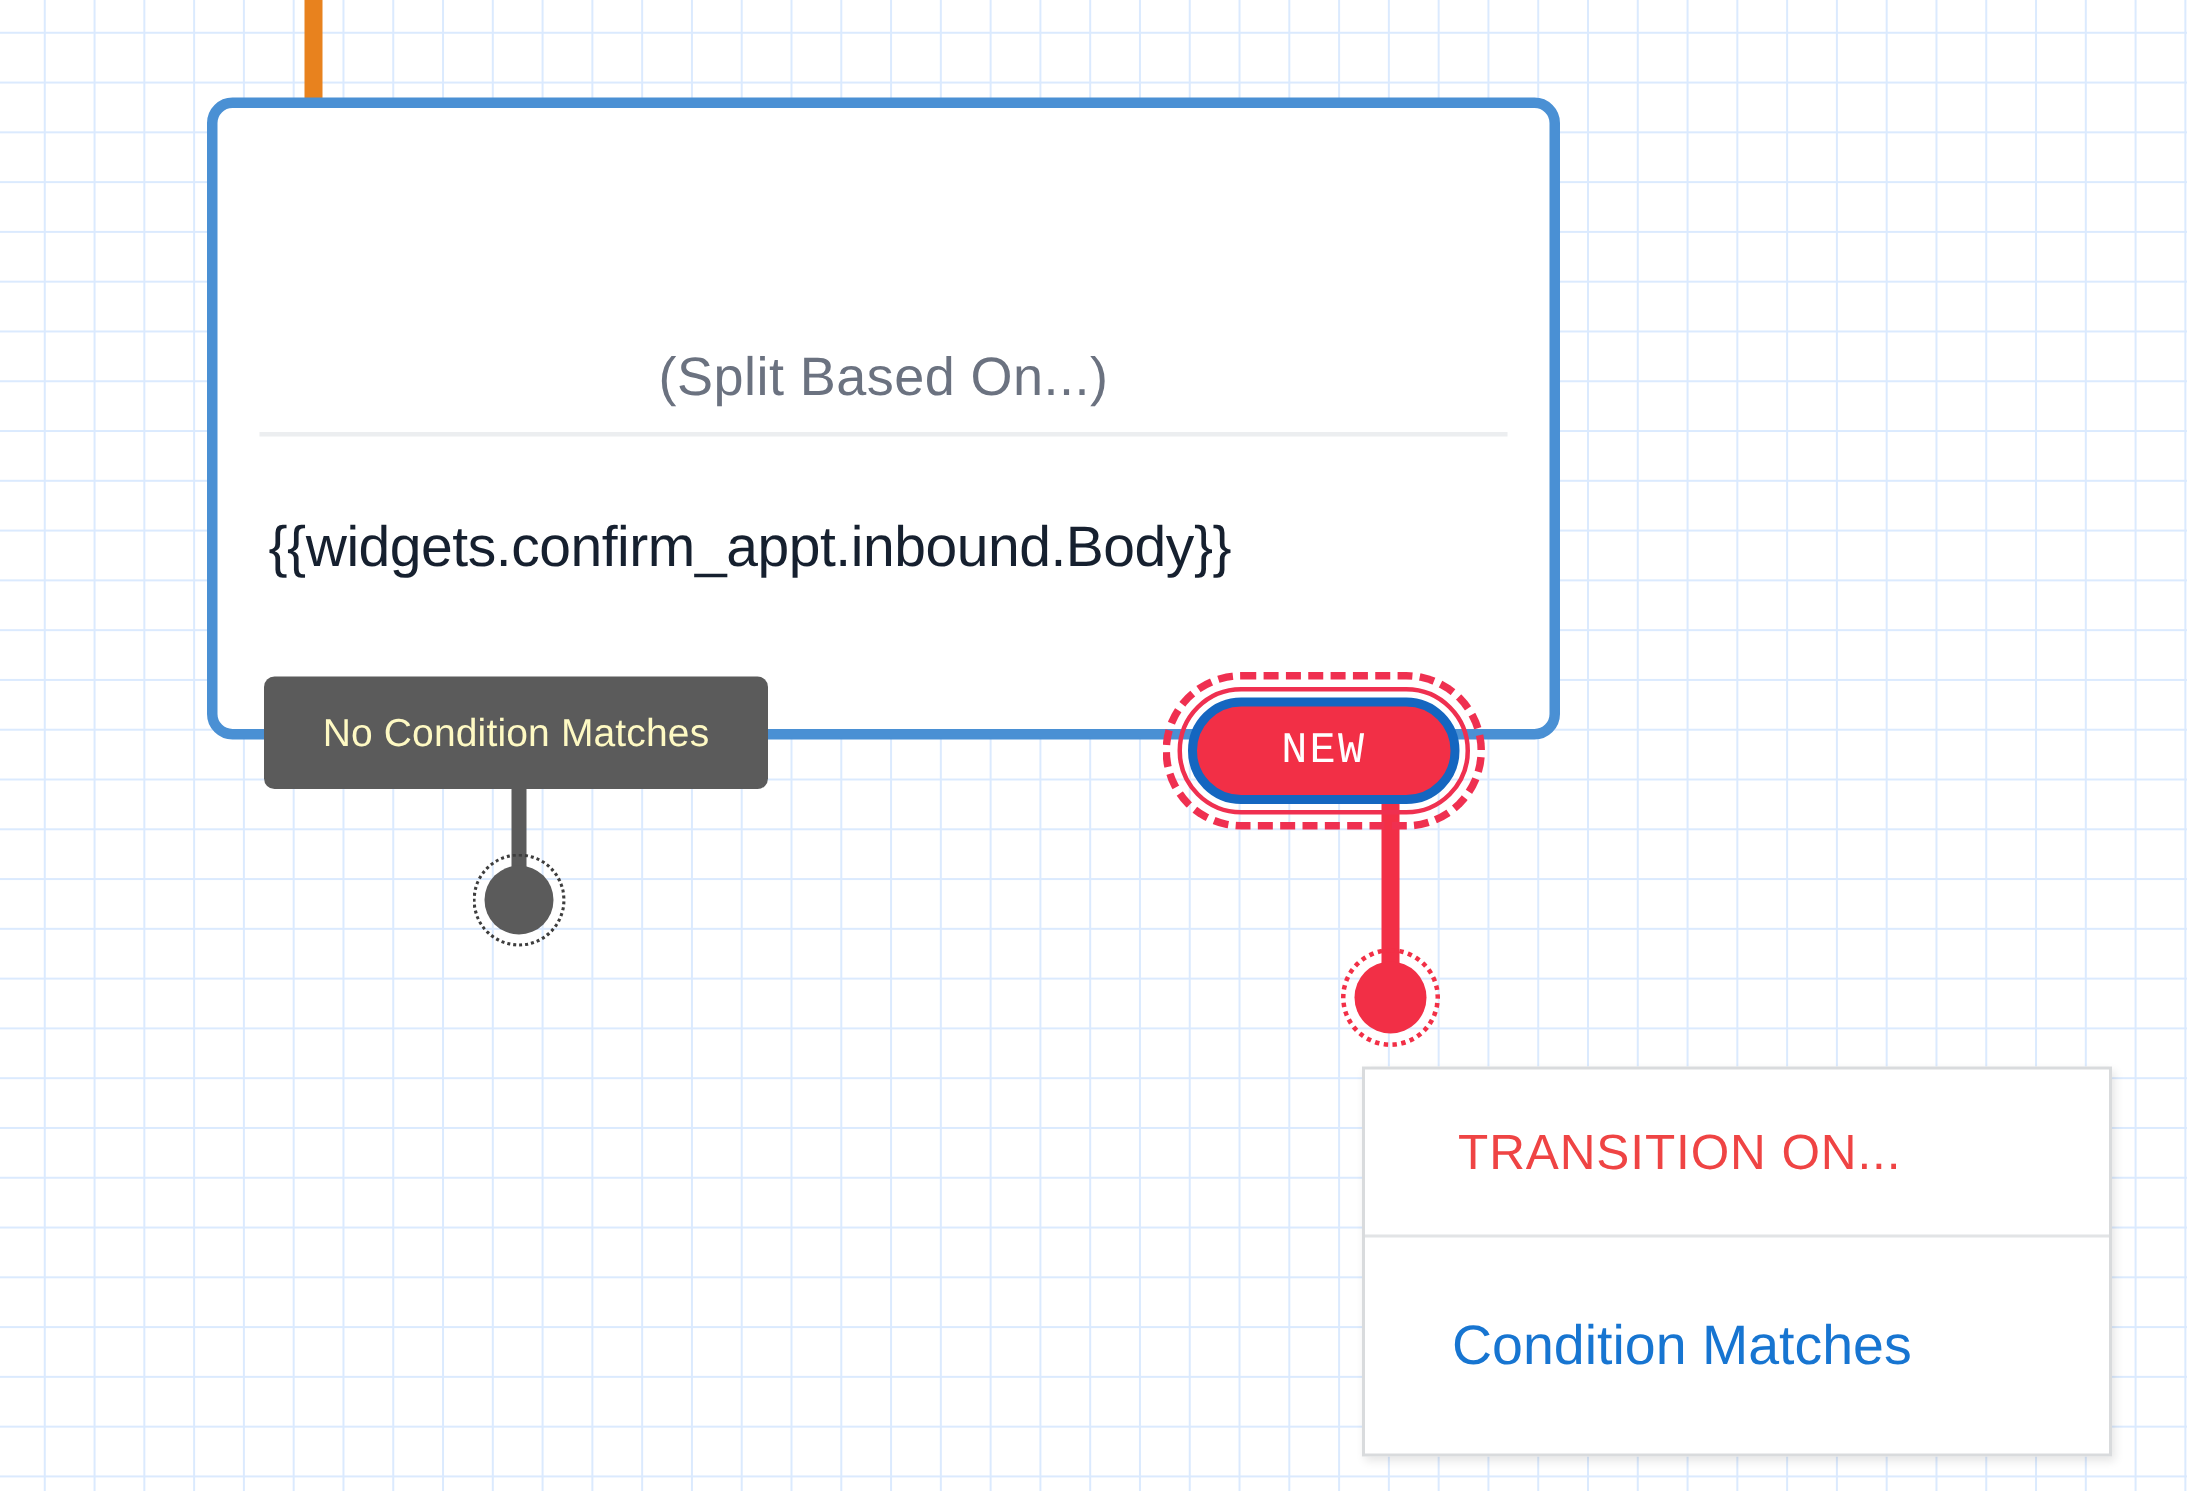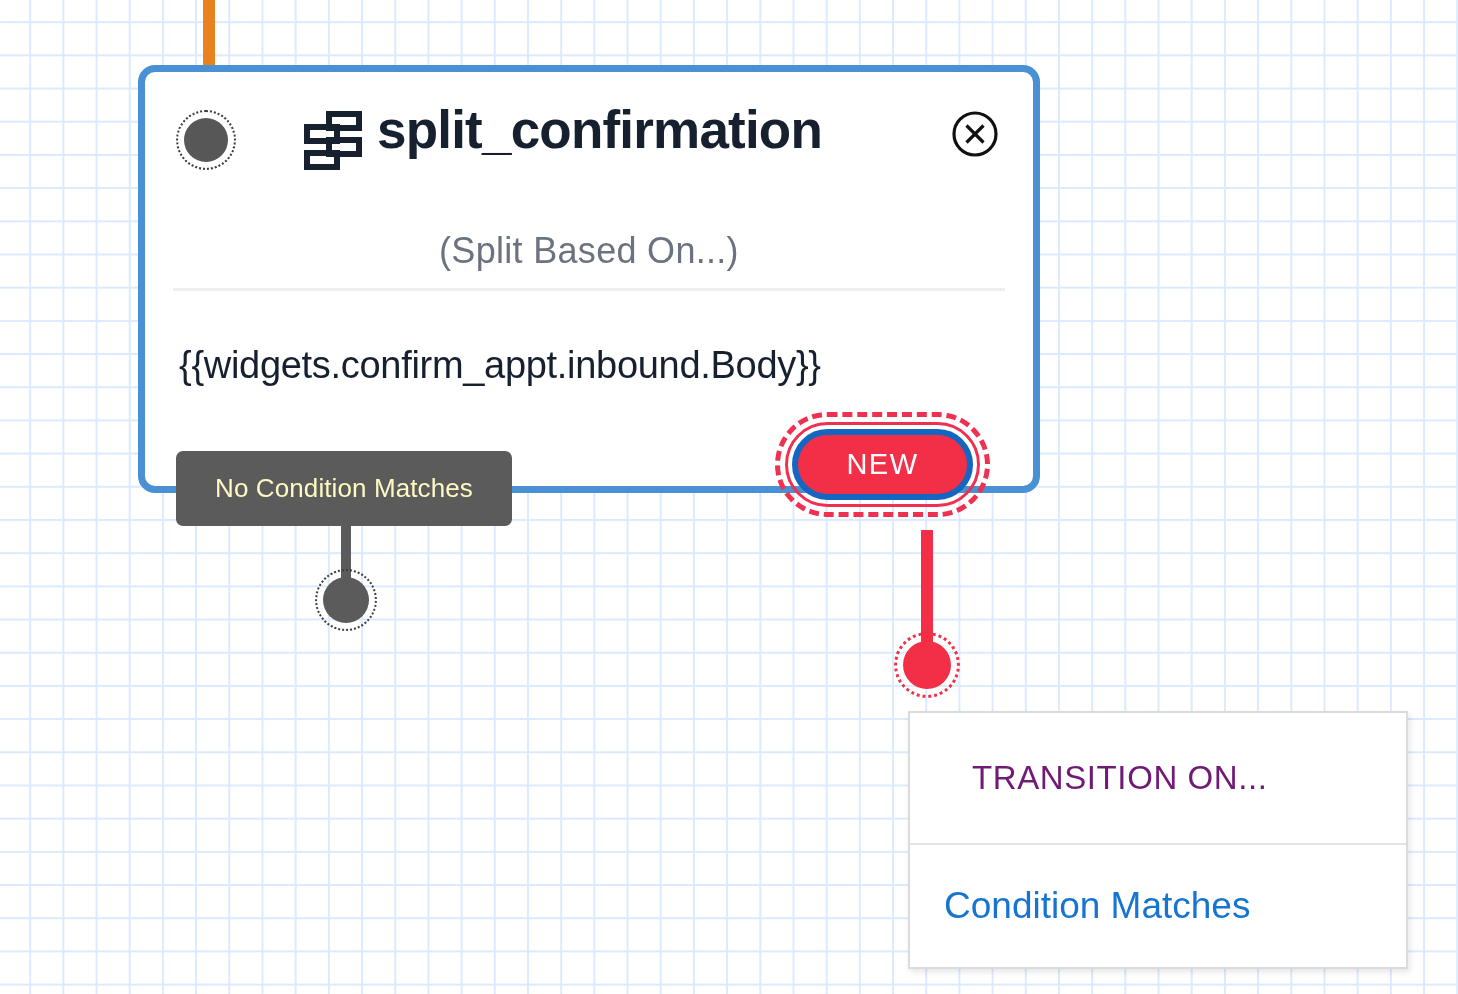--- a/index.html
+++ b/index.html
@@ -193,24 +193,25 @@
     right: -8px;
     bottom: -8px;
     border: 2.5px dotted #3d3d3d;
     border-radius: 50%;
   }
 
   
   .new-wrap {
     position: absolute;
     left: 775px;
-    top: 412px;
+    top: 448px;
     width: 215px;
     height: 105px;
     z-index: 9;
+    font-family: Liberation Mono, monospace;
   }
   .new-dash {
     position: absolute;
     left: 0;
     top: 0;
     width: 215px;
     height: 105px;
     border: 5px dashed #ef3050;
     border-radius: 55px;
     box-sizing: border-box;
@@ -279,79 +280,55 @@
     position: absolute;
     left: 908px;
     top: 711px;
     width: 496px;
     background: #ffffff;
     border: 2px solid #d9dbdd;
     box-shadow: 2px 3px 6px rgba(0,0,0,0.10);
     z-index: 12;
   }
   .menu-header {
-    height: 130px;
+    height: 110px;
     display: flex;
     align-items: center;
     padding-left: 62px;
     font-size: 33px;
-    color: #701a75;
+    color: #ef4444;
     letter-spacing: 0.6px;
     box-sizing: border-box;
   }
   .menu-sep {
     height: 2px;
     background: #e2e4e6;
   }
   .menu-item {
-    height: 122px;
+    height: 144px;
     display: flex;
     align-items: center;
     padding-left: 34px;
     font-size: 37px;
     color: #1775d1;
     box-sizing: border-box;
     cursor: pointer;
+    margin-left: 24px;
   }
 </style>
 </head>
 <body>
 
 <div id="canvas">
 
   <div class="orange-wire"></div>
   <div class="pink-trail"></div>
 
   <div class="split-card">
 
-    <div class="card-header">
-
-      <div class="input-dot"></div>
-
-      <span class="split-icon">
-        <svg viewBox="0 0 62 60" width="62" height="60" aria-hidden="true">
-          <g fill="none" stroke="#16202f" stroke-width="6">
-            <rect x="26" y="4" width="30" height="14"></rect>
-            <rect x="4" y="17" width="30" height="14"></rect>
-            <rect x="26" y="30" width="30" height="14"></rect>
-            <rect x="4" y="43" width="30" height="14"></rect>
-          </g>
-        </svg>
-      </span>
-
-      <div class="node-title">split_confirmation</div>
-
-      <span class="close-btn">
-        <svg viewBox="0 0 50 50" width="50" height="50" aria-hidden="true">
-          <circle cx="25" cy="25" r="21" fill="none" stroke="#111111" stroke-width="3.2"></circle>
-          <line x1="16.5" y1="16.5" x2="33.5" y2="33.5" stroke="#111111" stroke-width="3.2"></line>
-          <line x1="33.5" y1="16.5" x2="16.5" y2="33.5" stroke="#111111" stroke-width="3.2"></line>
-        </svg>
-      </span>
-    </div>
 
     <div class="subtitle">(Split Based On...)</div>
 
     <div class="divider"></div>
 
     <div class="expression">{{widgets.confirm_appt.inbound.Body}}</div>
   </div>
 
   <div class="gray-wire"></div>
   <div class="gray-out-dot"></div>

